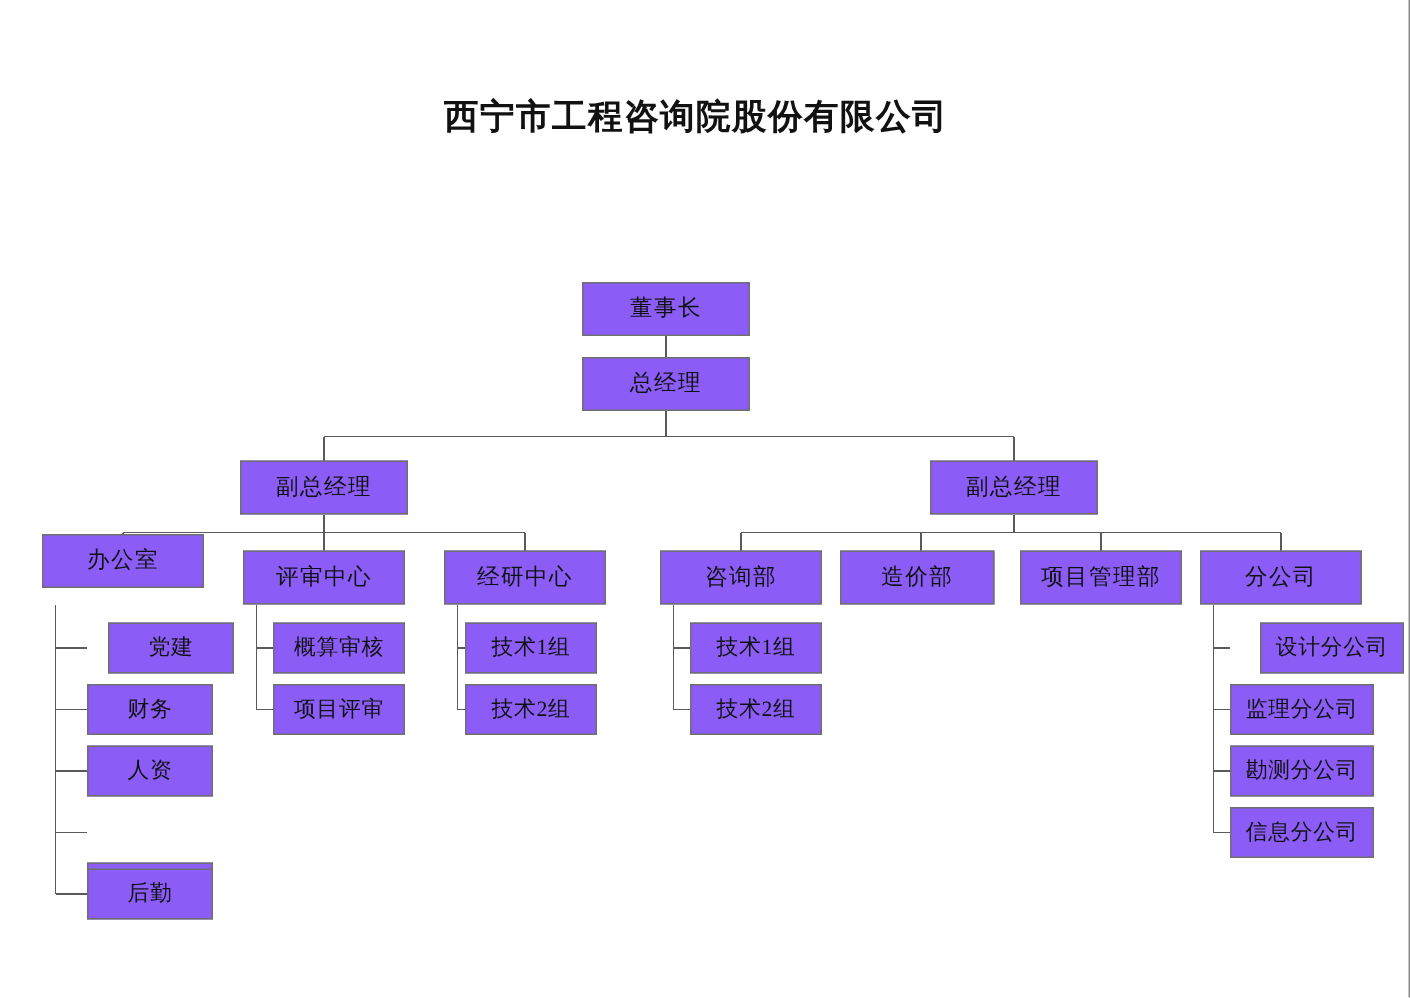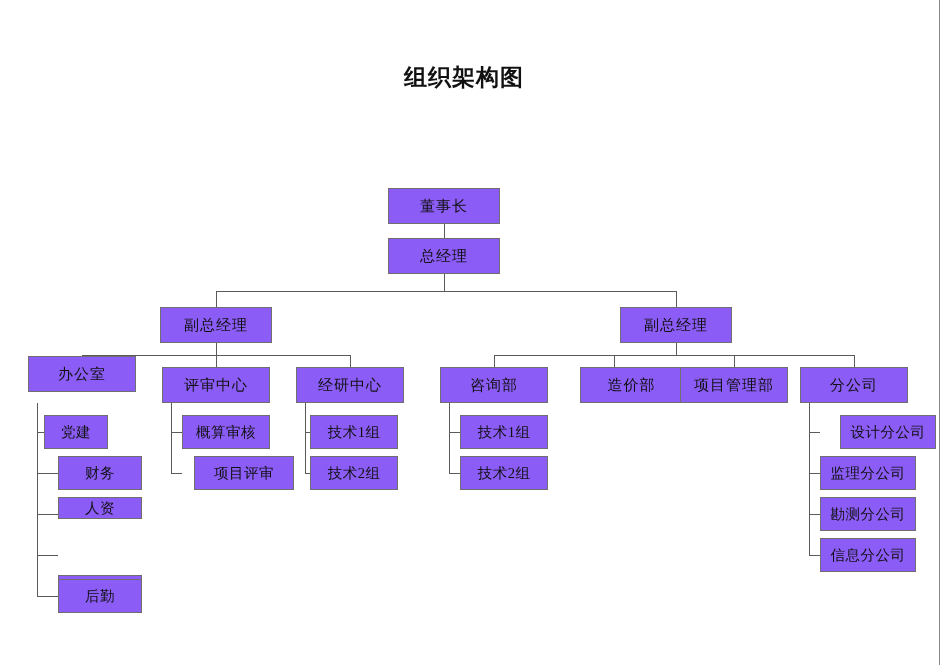--- a/index.html
+++ b/index.html
@@ -29,21 +29,21 @@
     letter-spacing:1px;
   }
   .node.small{font-size:14.5px;letter-spacing:0.5px;}
 </style>
 </head>
 <body>
 
 <div id="page">
 
   <div id="title">
-    <span class="l2">组织架构图</span>
+    <span>西宁市工程咨询院股份有限公司</span>
   </div>
 
   <svg id="connectors" viewBox="0 0 940 665" preserveAspectRatio="none">
       <line x1="444" y1="224" x2="444" y2="231" stroke="#5a5a5a" stroke-width="1" shape-rendering="crispEdges"></line>
       <line x1="444" y1="231" x2="444" y2="238" stroke="#5a5a5a" stroke-width="1" shape-rendering="crispEdges"></line>
       <line x1="444" y1="274" x2="444" y2="291" stroke="#5a5a5a" stroke-width="1" shape-rendering="crispEdges"></line>
       <line x1="216" y1="291" x2="676" y2="291" stroke="#5a5a5a" stroke-width="1" shape-rendering="crispEdges"></line>
       <line x1="216" y1="291" x2="216" y2="307" stroke="#5a5a5a" stroke-width="1" shape-rendering="crispEdges"></line>
       <line x1="676" y1="291" x2="676" y2="307" stroke="#5a5a5a" stroke-width="1" shape-rendering="crispEdges"></line>
       <line x1="216" y1="343" x2="216" y2="355" stroke="#5a5a5a" stroke-width="1" shape-rendering="crispEdges"></line>
@@ -81,30 +81,30 @@
 
   <div id="nodes">
       <div class="node" style="left: 388px; top: 188px; width: 112px; height: 36px;">董事长</div>
       <div class="node" style="left: 388px; top: 238px; width: 112px; height: 36px;">总经理</div>
       <div class="node" style="left: 160px; top: 307px; width: 112px; height: 36px;">副总经理</div>
       <div class="node" style="left: 620px; top: 307px; width: 112px; height: 36px;">副总经理</div>
       <div class="node" style="left: 28px; top: 356px; width: 108px; height: 36px;">办公室</div>
       <div class="node" style="left: 162px; top: 367px; width: 108px; height: 36px;">评审中心</div>
       <div class="node" style="left: 296px; top: 367px; width: 108px; height: 36px;">经研中心</div>
       <div class="node" style="left: 440px; top: 367px; width: 108px; height: 36px;">咨询部</div>
-      <div class="node" style="left: 560px; top: 367px; width: 103px; height: 36px; margin-left: 20px;">造价部</div>
+      <div class="node" style="left: 560px; top: 367px; width: 103px; height: 36px;">造价部</div>
       <div class="node" style="left: 680px; top: 367px; width: 108px; height: 36px;">项目管理部</div>
       <div class="node" style="left: 800px; top: 367px; width: 108px; height: 36px;">分公司</div>
-      <div class="node small" style="left: 44px; top: 415px; width: 64px; height: 34px;">党建</div>
+      <div class="node small" style="left: 72px; top: 415px; width: 84px; height: 34px;">党建</div>
       <div class="node small" style="left: 58px; top: 456px; width: 84px; height: 34px;">财务</div>
-      <div class="node small" style="left: 58px; top: 497px; width: 84px; height: 22px;">人资</div>
+      <div class="node small" style="left: 58px; top: 497px; width: 84px; height: 34px;">人资</div>
       <div class="node small" style="left: 58px; top: 538px; width: 84px; height: 34px; margin-top: 37px;">文秘</div>
       <div class="node small" style="left: 58px; top: 579px; width: 84px; height: 34px;">后勤</div>
       <div class="node small" style="left: 182px; top: 415px; width: 88px; height: 34px;">概算审核</div>
-      <div class="node small" style="left: 182px; top: 456px; width: 100px; height: 34px; margin-left: 12px;">项目评审</div>
+      <div class="node small" style="left: 182px; top: 456px; width: 88px; height: 34px;">项目评审</div>
       <div class="node small" style="left: 310px; top: 415px; width: 88px; height: 34px;">技术1组</div>
       <div class="node small" style="left: 310px; top: 456px; width: 88px; height: 34px;">技术2组</div>
       <div class="node small" style="left: 460px; top: 415px; width: 88px; height: 34px;">技术1组</div>
       <div class="node small" style="left: 460px; top: 456px; width: 88px; height: 34px;">技术2组</div>
       <div class="node small" style="left: 820px; top: 415px; width: 96px; height: 34px; margin-left: 20px;">设计分公司</div>
       <div class="node small" style="left: 820px; top: 456px; width: 96px; height: 34px; text-align: center;">监理分公司</div>
       <div class="node small" style="left: 820px; top: 497px; width: 96px; height: 34px;">勘测分公司</div>
       <div class="node small" style="left: 820px; top: 538px; width: 96px; height: 34px; text-align: center;">信息分公司</div>
     </div>
 

